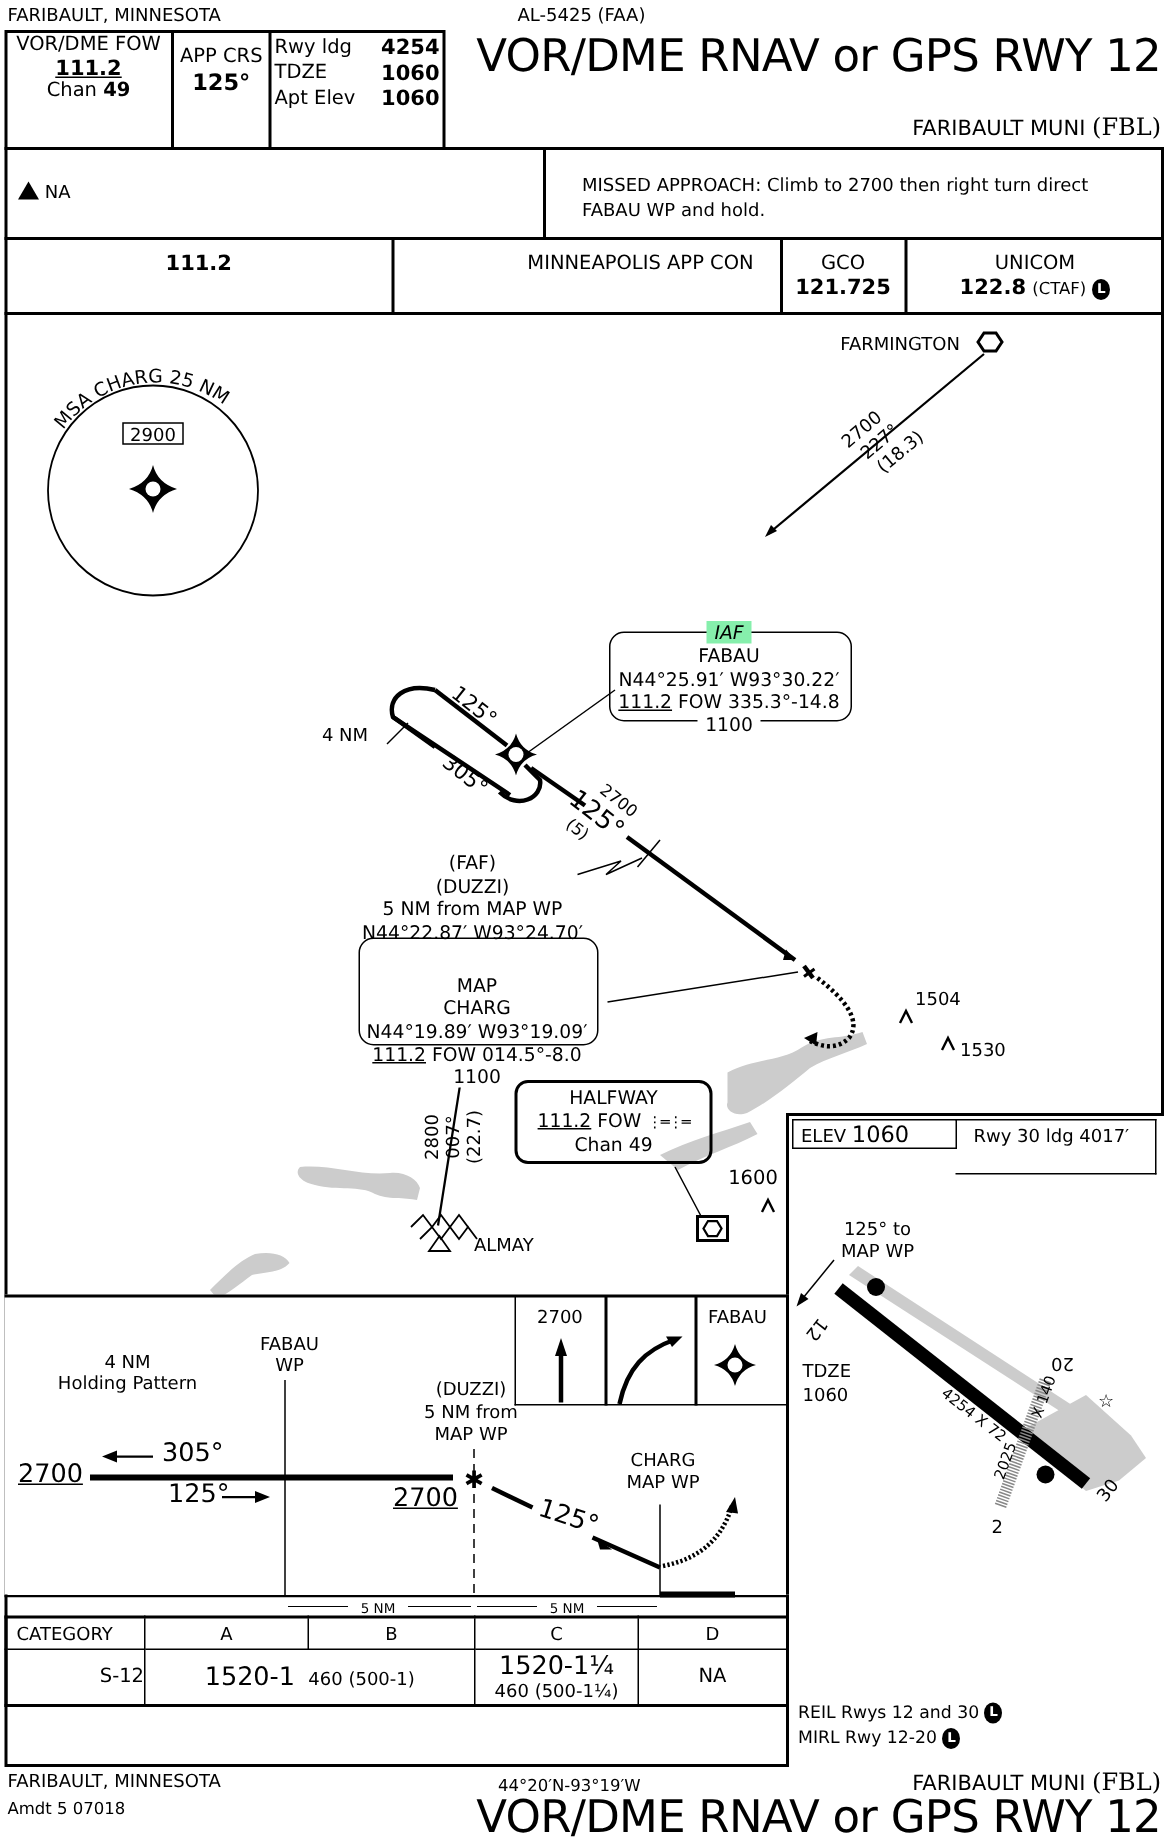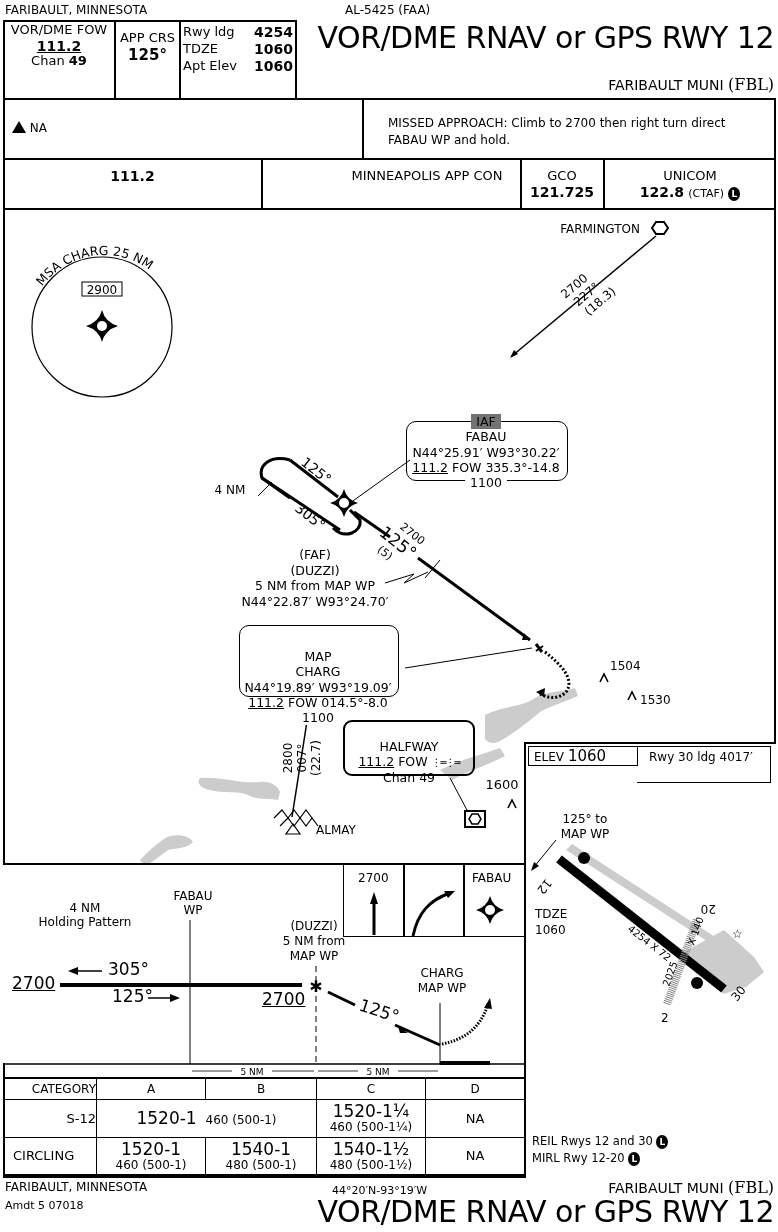--- a/index.html
+++ b/index.html
@@ -166,45 +166,45 @@
     </g>
   <text id="obs2" x="640" y="704" font-size="12">1530</text>
   <text id="obs3" x="502" y="789" font-size="13" text-anchor="middle">1600</text>
   <g>
       <polyline points="508,808 512,800 516,808" fill="none" stroke="#000" stroke-width="1.6"></polyline>
     </g>
 </svg>
 
 <div class="abs" style="left:406px;top:421px;width:160px;height:58px;border:1.2px solid #000;border-radius:10px;"></div>
 <div class="cell" style="left:406px;top:414px;width:160px;font-size:12.5px;line-height:1.22;">
-  <div><span style="background:#737373;padding:0 5px;">IAF</span></div>
+  <div><span style="background:#86efac;padding:0 5px;font-style:italic;">IAF</span></div>
   <div>FABAU</div>
   <div>N44°25.91′ W93°30.22′</div>
   <div><span class="u">111.2</span> <span>FOW 335.3°-14.8</span></div>
   <div><span style="background:#fff;padding:0 5px;">1100</span></div>
 </div>
 
-<div class="cell" style="left:230px;top:547px;width:170px;font-size:12.5px;line-height:1.25;">
+<div class="cell" style="left:230px;top:567px;width:170px;font-size:12.5px;line-height:1.25;">
   <div>(FAF)</div>
   <div>(DUZZI)</div>
   <div>5 NM from MAP WP</div>
   <div>N44°22.87′ W93°24.70′</div>
 </div>
 
 <div class="abs" style="left:239px;top:625px;width:158px;height:70px;border:1.2px solid #000;border-radius:10px;"></div>
 <div class="cell" style="left:239px;top:617px;width:158px;font-size:12.5px;line-height:1.22;margin-top:32px;">
   <div><span style="background:#fff;padding:0 4px;">MAP</span></div>
   <div>CHARG</div>
   <div>N44°19.89′ W93°19.09′</div>
   <div><span class="u">111.2</span> <span>FOW 014.5°-8.0</span></div>
   <div><span style="background:#fff;padding:0 4px;">1100</span></div>
 </div>
 
 <div class="abs" style="left:343px;top:720px;width:132px;height:56px;border:2px solid #000;border-radius:9px;box-sizing:border-box;"></div>
-<div class="cell" style="left:343px;top:724px;width:132px;font-size:12.5px;line-height:1.22;margin-top:15px;">
+<div class="cell" style="left:343px;top:724px;width:132px;font-size:12.5px;line-height:1.22;">
   <div>HALFWAY</div>
   <div><span class="u">111.2</span> <span>FOW</span> <span style="font-size:10px;letter-spacing:-1px;">⋮═⋮═</span></div>
   <div>Chan 49</div>
 </div>
 
 <div class="abs" style="left:524px;top:742px;width:252px;height:436px;border-left:2px solid #000;border-top:2px solid #000;box-sizing:border-box;background:#fff;"></div>
 <div class="abs" style="left:528px;top:746px;width:110px;height:20px;border:1.2px solid #000;box-sizing:border-box;font-size:12px;padding-left:5px;line-height:18px;">
   <span>ELEV</span> <span style="font-size:15px;">1060</span>
 </div>
 <div class="abs" style="left:637px;top:746px;width:134px;height:37px;border:1.2px solid #000;border-left:none;box-sizing:border-box;font-size:12px;padding-left:12px;line-height:20px;">Rwy 30 ldg 4017′</div>
@@ -306,51 +306,35 @@
   <line x1="318" y1="1071" x2="438" y2="1071" stroke="#000" stroke-width="0.8"></line>
   <rect x="232" y="1066" width="40" height="10" fill="#fff"></rect>
   <rect x="358" y="1066" width="40" height="10" fill="#fff"></rect>
   <text id="dist1" x="252" y="1075" font-size="9" text-anchor="middle">5 NM</text>
   <text id="dist2" x="378" y="1075" font-size="9" text-anchor="middle">5 NM</text>
 </svg>
 
 <table class="mins" style="left:3px;top:1077px;width:523px;border:2px solid #000;">
   <tbody>
       <tr style="height:21px;font-size:12px;">
-    <td style="text-align:right;padding-left:6px;width:85px;font-size:12px;">CATEGORY</td>
+    <td style="text-align:left;padding-left:6px;width:85px;font-size:12px;">CATEGORY</td>
     <td style="width:108px;font-size:12px;">A</td>
     <td style="width:110px;font-size:12px;">B</td>
     <td style="width:108px;font-size:12px;">C</td>
     <td style="font-size:12px;">D</td>
   </tr>
   <tr style="height:38px;">
     <td style="text-align:right;padding-left:8px;font-size:13px;">S-12</td>
     <td colspan="2"><span style="font-size:17px;">1520-1</span>&nbsp; <span style="font-size:12px;">460 (500-1)</span></td>
     <td style="line-height:1.1;">
           <div style="font-size:17px;">1520-1¼</div>
           <div style="font-size:12px;">460 (500-1¼)</div>
         </td>
     <td style="font-size:13px;">NA</td>
   </tr>
-  <tr style="height:38px;">
-    <td style="text-align:left;padding-left:8px;font-size:13px;">CIRCLING</td>
-    <td style="line-height:1.1;">
-          <div style="font-size:17px;">1520-1</div>
-          <div style="font-size:12px;">460 (500-1)</div>
-        </td>
-    <td style="line-height:1.1;">
-          <div style="font-size:17px;">1540-1</div>
-          <div style="font-size:12px;">480 (500-1)</div>
-        </td>
-    <td style="line-height:1.1;">
-          <div style="font-size:17px;">1540-1½</div>
-          <div style="font-size:12px;">480 (500-1½)</div>
-        </td>
-    <td style="font-size:13px;">NA</td>
-  </tr>
 </tbody>
   </table>
 
 <div class="t" style="left:5px;top:1181px;font-size:12px;">FARIBAULT, MINNESOTA</div>
 <div class="t" style="left:5px;top:1200px;font-size:11px;">Amdt 5  07018</div>
 <div class="t" style="left:332px;top:1185px;font-size:11px;">44°20′N-93°19′W</div>
 <div class="t" style="right:4px;top:1180px;font-size:14px;">
   <span>FARIBAULT MUNI</span> <span class="serif" style="font-size:16px;">(FBL)</span>
 </div>
 <div class="t" style="right:4px;top:1196px;font-size:30px;letter-spacing:-0.5px;">VOR/DME RNAV or GPS RWY 12</div>

